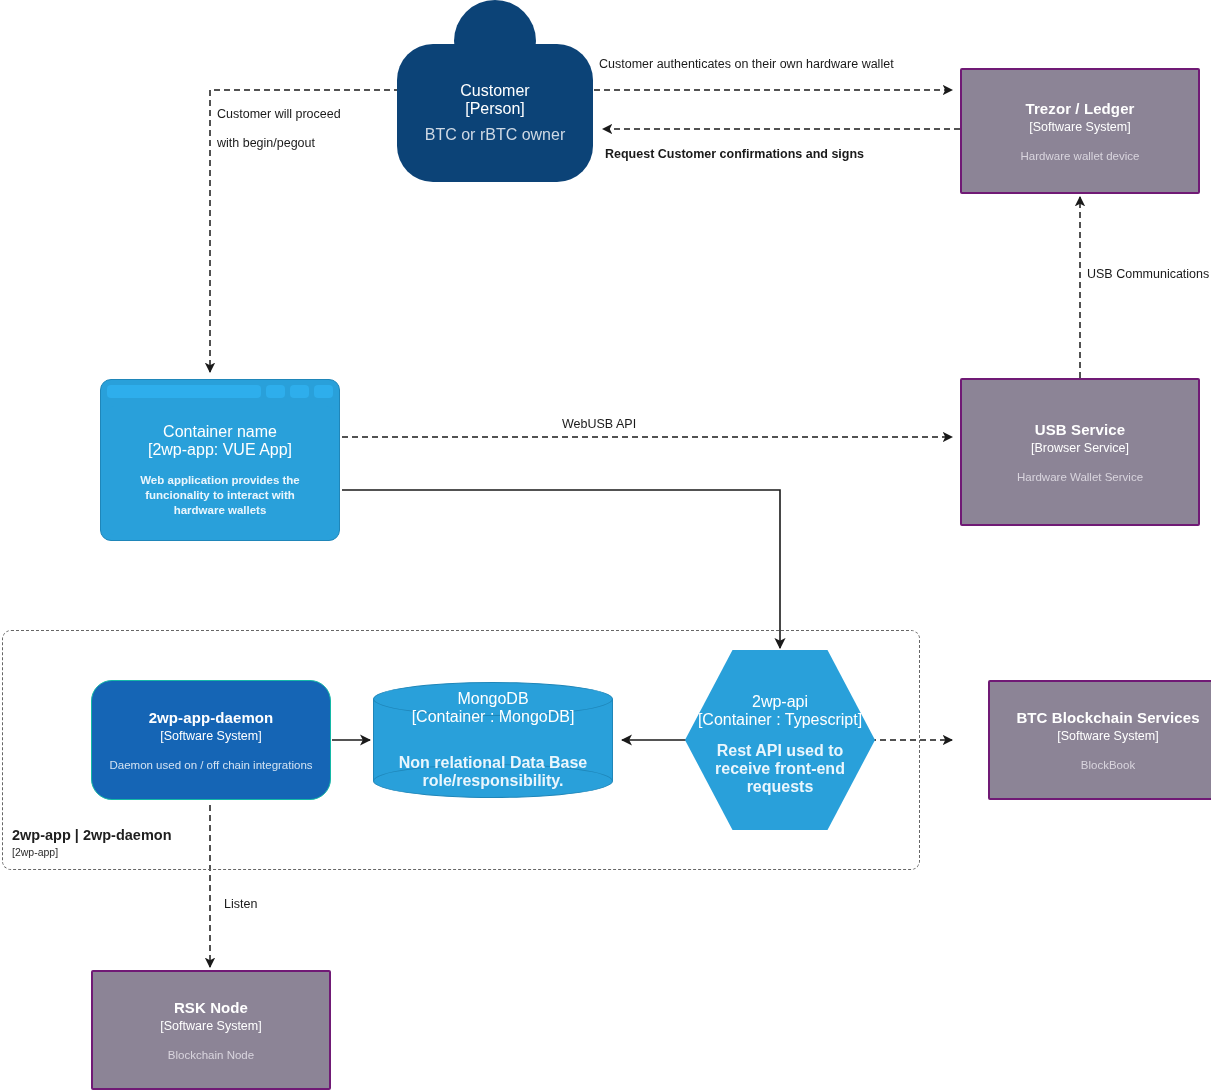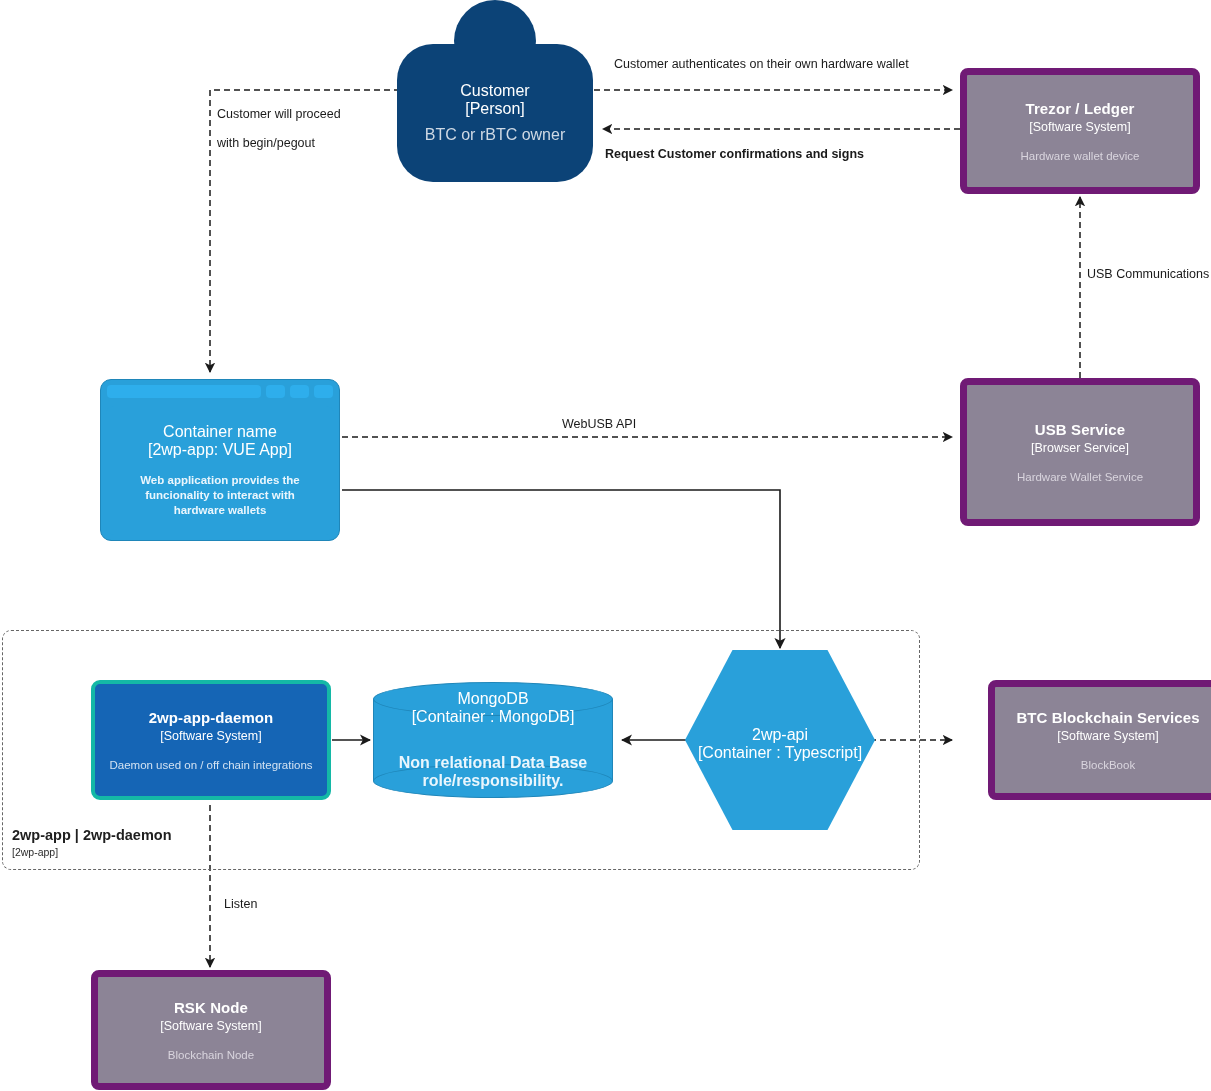--- a/index.html
+++ b/index.html
@@ -51,30 +51,30 @@
     font-size: 11.5px;
     line-height: 15px;
     margin-top: 13px;
     color: #dfdce6;
     padding: 0 9px;
   }
 
   
   .sys {
     background: #8C8496;
-    border: 7px solid #701a75;
-    border-radius: 8px;
+    border: 2px solid #701a75;
+    border-radius: 2px;
   }
   .sys .t-desc { color: #d9d5de; }
 
   
   .sys-blue {
     background: #1565B5;
-    border: 4px solid #14b8a6;
-    border-radius: 9px;
+    border: 1px solid #14b8a6;
+    border-radius: 21px;
   }
   .sys-blue .t-desc { color: #d2e2f2; }
 
   
   .person-wrap { position: absolute; }
   .person-head {
     position: absolute;
     left: 50%;
     top: 0;
     width: 82px; height: 82px;
@@ -343,36 +343,37 @@
       <div class="t-tech">[Container : MongoDB]</div>
       <div class="t-desc">Non relational Data Base role/responsibility.</div>
     </div>
   </div>
 
   <div class="hexagon" style="left:685px; top:650px; width:190px; height:180px;">
     <div class="hex-shape"></div>
     <div class="hex-text">
       <div class="t-name">2wp-api</div>
       <div class="t-tech">[Container : Typescript]</div>
+      <div class="t-desc">Rest API used to receive front-end requests</div>
     </div>
   </div>
 
   <div class="node sys" style="left:960px; top:680px; width:240px; height:120px;margin-left:28px;">
     <div class="t-name">BTC Blockchain Services</div>
     <div class="t-tech">[Software System]</div>
     <div class="t-desc">BlockBook</div>
   </div>
 
   <div class="node sys" style="left:91px; top:970px; width:240px; height:120px;">
     <div class="t-name">RSK Node</div>
     <div class="t-tech">[Software System]</div>
     <div class="t-desc">Blockchain Node</div>
   </div>
 
-  <div class="edge-label" style="left:614px; top:56px;">Customer authenticates on their own hardware wallet</div>
+  <div class="edge-label" style="left:599px; top:56px;">Customer authenticates on their own hardware wallet</div>
 
   <div class="edge-label" style="left:605px; top:146px;font-weight:bold;">Request Customer confirmations and signs</div>
 
   <div class="edge-label" style="left:217px; top:106px;">Customer will proceed</div>
 
   <div class="edge-label" style="left:217px; top:135px;">with begin/pegout</div>
 
   <div class="edge-label" style="left:1087px; top:266px;">USB Communications</div>
 
   <div class="edge-label" style="left:562px; top:416px;">WebUSB API</div>

